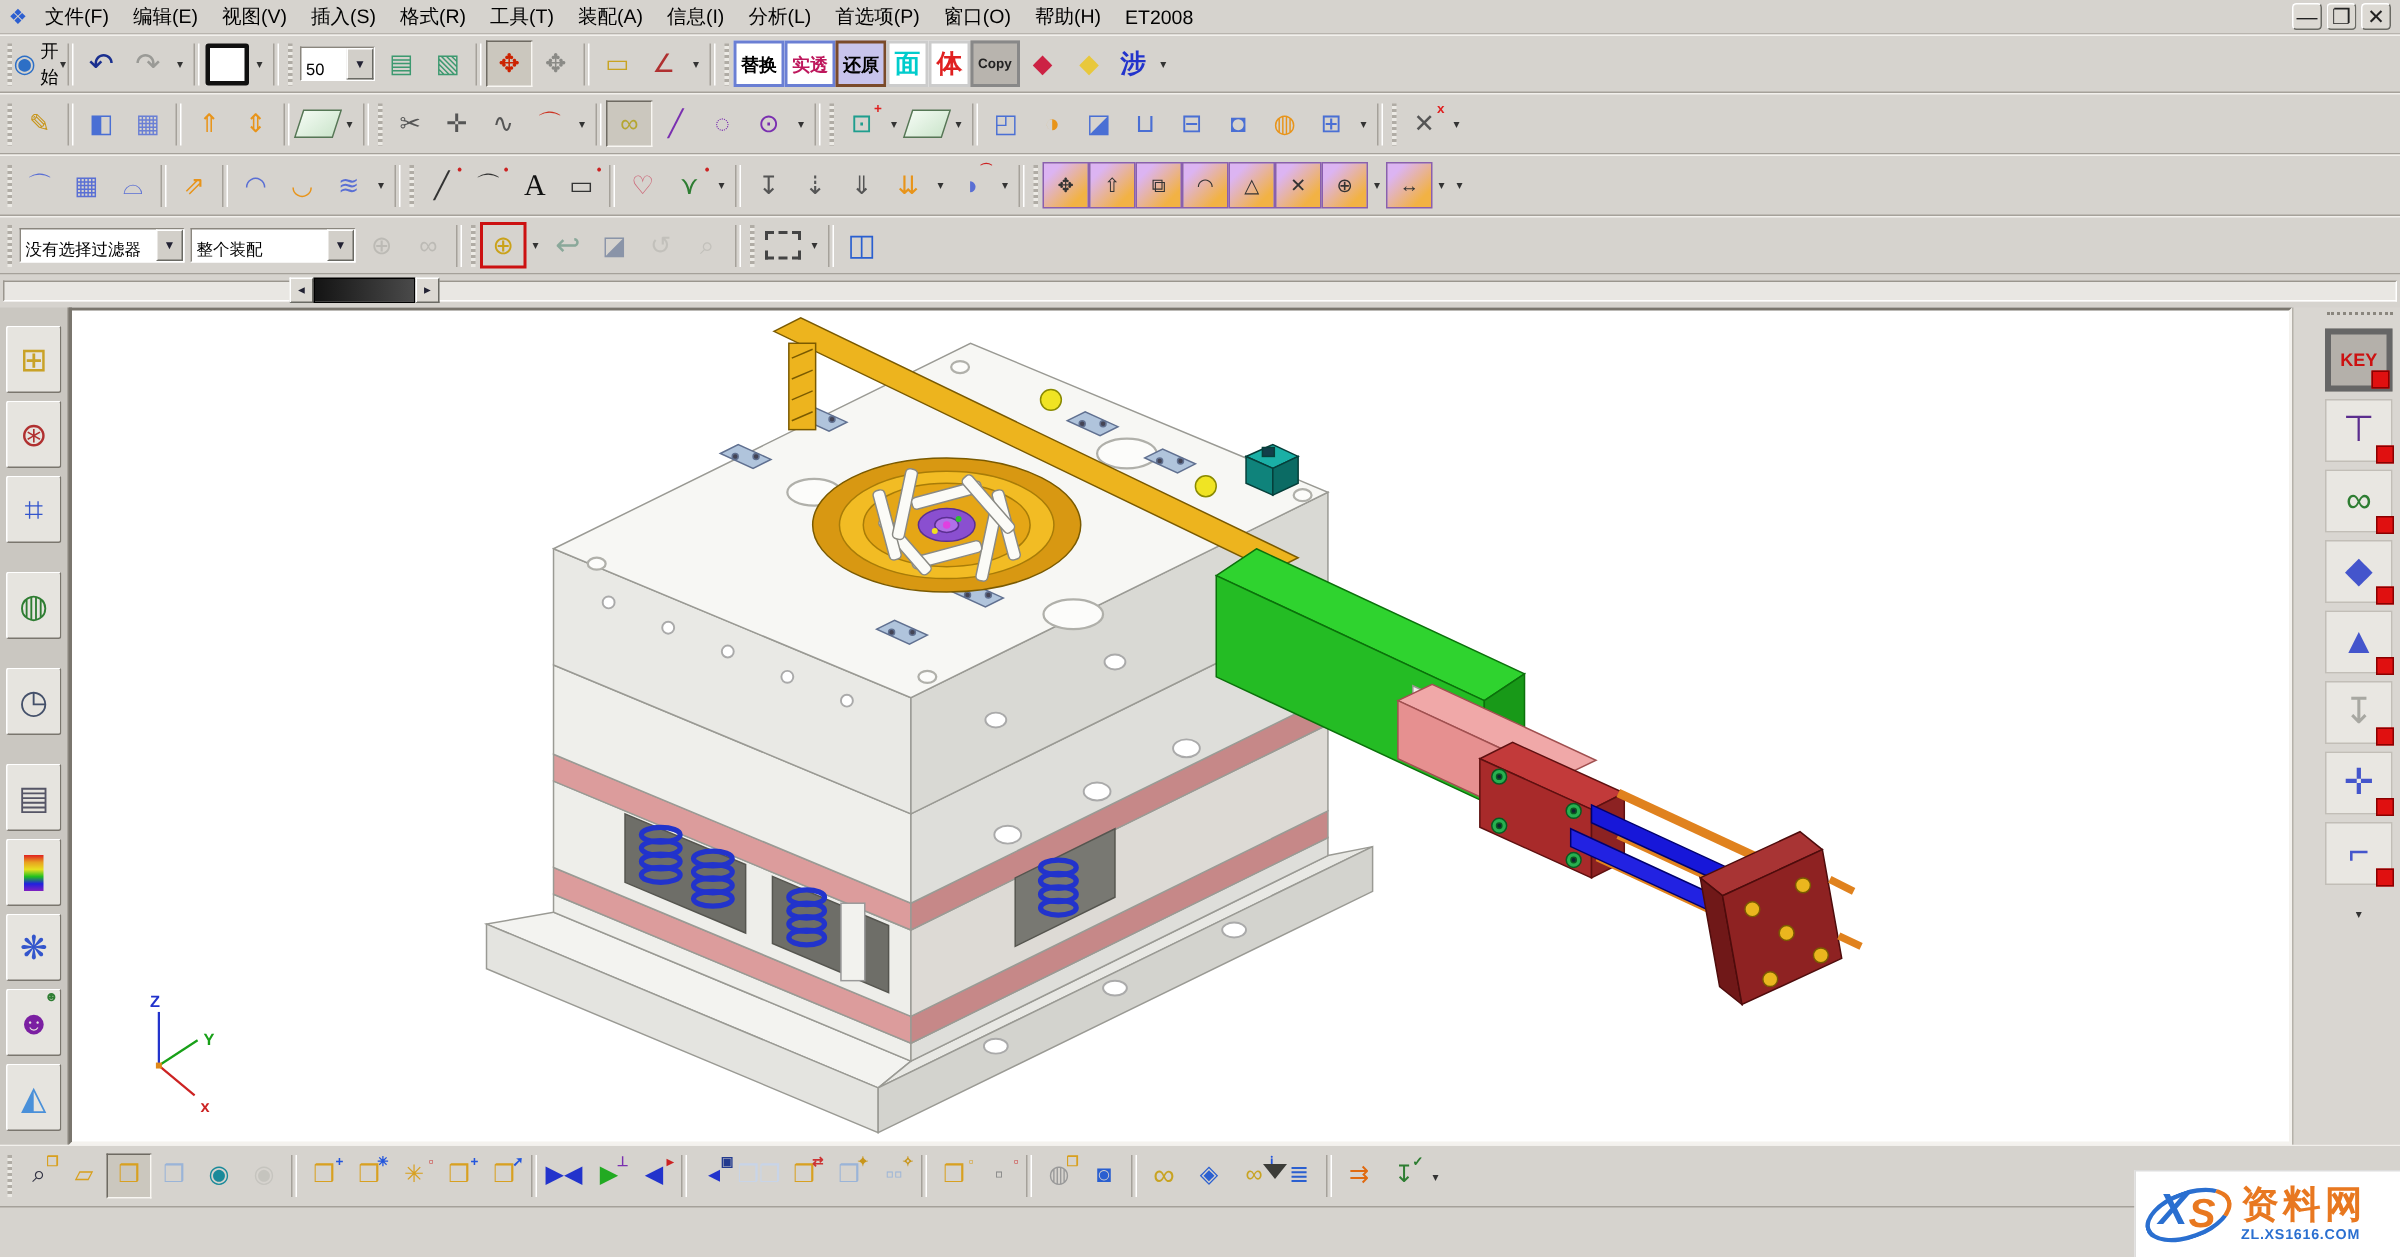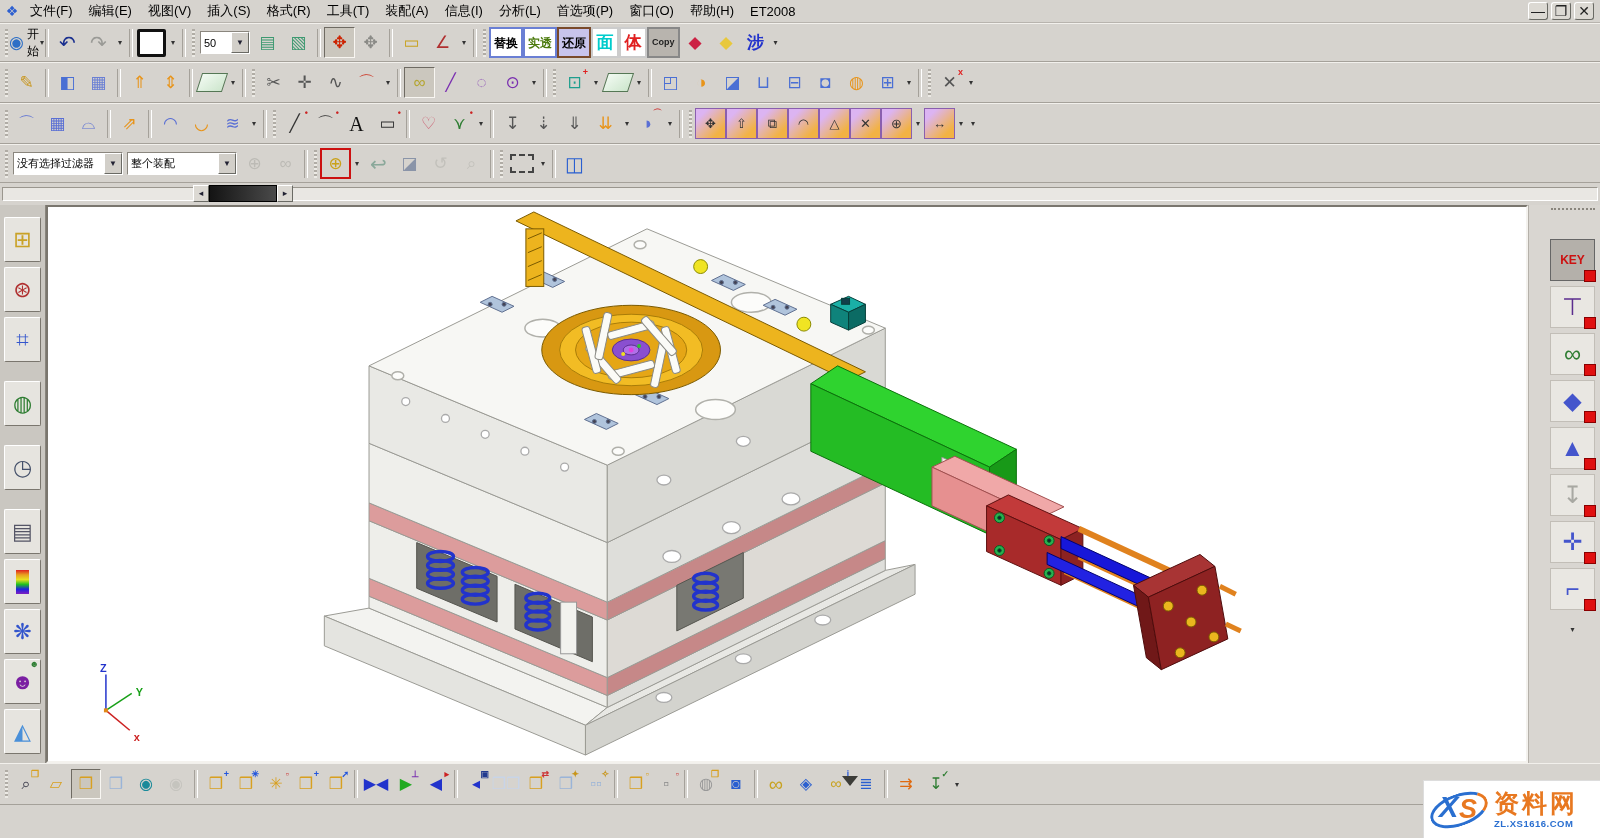--- a/index.html
+++ b/index.html
@@ -24,21 +24,21 @@
   .iconbtn{display:inline-flex;align-items:center;justify-content:center;position:relative;
     width:31px;height:31px;background:transparent;border:1px solid transparent;padding:0;cursor:default;flex:none;}
   .glyph{font-size:17px;line-height:1;}
   .btnlabel{font-size:12px;margin-left:3px;}
   .supglyph{position:absolute;top:0;right:1px;font-size:9px;font-weight:bold;line-height:1;}
   .inldrop{font-size:8px;color:#333;margin-left:1px;}
   .dropbtn{width:12px;height:28px;border:none;background:transparent;font-size:8px;color:#333;padding:0;flex:none;}
   .tsep{width:2px;height:28px;border-left:1px solid #a5a19a;border-right:1px solid #fff;margin:0 3px;flex:none;}
   .grip{width:3px;height:28px;margin:0 3px;flex:none;
     background:repeating-linear-gradient(180deg,#b0aca5 0 2px,#eceae5 2px 4px);}
-  .selbox{display:inline-flex;align-items:center;height:21px;background:#fff;
+  .selbox{display:inline-flex;align-items:flex-end;height:21px;background:#fff;
     border:1px solid;border-color:#8a867e #fff #fff #8a867e;margin:0 2px;flex:none;}
   .selval{flex:1;font-size:11px;padding:0 3px;white-space:nowrap;overflow:hidden;}
   .selarrow{width:16px;height:19px;background:#d2cfc9;border:1px solid;flex:none;
     border-color:#fff #6a6a64 #6a6a64 #fff;font-size:8px;display:flex;align-items:center;justify-content:center;color:#223;}
   .txtbtn{width:auto;min-width:28px;padding:0 3px;background:#fff;border:2px solid #bbb;}
   .txtlabel{font-size:12px;font-weight:bold;line-height:1;}
   .pressed{border:1px solid;border-color:#6e6a62 #f8f6f2 #f8f6f2 #6e6a62;background:#cbc7be;}
   .hilite{border:2px solid #cc1111;}
   .disabled{opacity:.42;}
   .swatch{width:24px;height:22px;background:#fff;border:3px solid #111;border-radius:2px;}
@@ -74,21 +74,21 @@
   #leftbar .glyph{font-size:22px;}
   .vgap{height:14px;flex:none;}
   #viewport{flex:1;background:#fff;position:relative;overflow:hidden;
     border:2px solid;border-color:#7a766e #f4f2ee #f4f2ee #7a766e;}
   #viewport svg{position:absolute;inset:0;width:100%;height:100%;}
   #rightbar{width:66px;background:#d9d6d1;border-left:1px solid #b5b1aa;flex:none;
     display:flex;flex-direction:column;align-items:flex-end;padding:3px 5px 0 0;}
   .rb-grip{width:44px;height:5px;border-top:2px dotted #8a867e;margin-bottom:4px;}
   #rightbar .iconbtn{width:45px;height:42px;background:#e9e7e2;border:1px solid #c2beb7;margin-bottom:5px;}
   #rightbar .glyph{font-size:24px;}
-  #rightbar .txtbtn{width:45px;height:42px;background:#b4b0aa;border:1px solid #be185d;margin-top:20px;}
+  #rightbar .txtbtn{width:45px;height:42px;background:#b4b0aa;border:4px solid #be185d;}
   .badge{position:absolute;right:-2px;bottom:-2px;width:10px;height:10px;background:#e01010;border:1px solid #8a0000;}
 
   
   #bottombar{height:40px;display:flex;align-items:center;background:#d6d3ce;
     border-top:1px solid #f2f0ec;padding:0 2px;}
   #bottombar .iconbtn{width:30px;height:30px;}
   #bottombar .glyph{font-size:16px;}
   #bottomstrip{height:14px;background:#d6d3ce;border-top:1px solid #a5a19a;}
 
   #popup-handle{position:absolute;left:842px;top:776px;z-index:4;width:0;height:0;
@@ -187,21 +187,21 @@
       <button class="iconbtn">
         <span class="glyph" style="color: rgb(176, 48, 48);">∠</span>
       </button>
       <button class="dropbtn">▾</button>
       <div class="tsep"></div>
       <div class="grip"></div>
       <button class="iconbtn txtbtn" style="background: rgb(255, 255, 255); border-color: rgb(106, 127, 212);">
         <span class="txtlabel" style="color: rgb(0, 0, 0);">替换</span>
       </button>
       <button class="iconbtn txtbtn" style="background: rgb(255, 255, 255); border-color: rgb(106, 127, 212);">
-        <span class="txtlabel" style="color: #4d7c0f;">实透</span>
+        <span class="txtlabel" style="color: #be185d;">实透</span>
       </button>
       <button class="iconbtn txtbtn" style="background: rgb(200, 196, 236); border-color: rgb(122, 74, 42);">
         <span class="txtlabel" style="color: rgb(0, 0, 0);">还原</span>
       </button>
       <button class="iconbtn txtbtn" style="background: rgb(255, 255, 255); border-color: rgb(204, 204, 204);">
         <span class="txtlabel" style="color: rgb(0, 204, 204); font-size: 17px;">面</span>
       </button>
       <button class="iconbtn txtbtn" style="background: rgb(255, 255, 255); border-color: rgb(204, 204, 204);">
         <span class="txtlabel" style="color: rgb(224, 32, 32); font-size: 17px;">体</span>
       </button>

